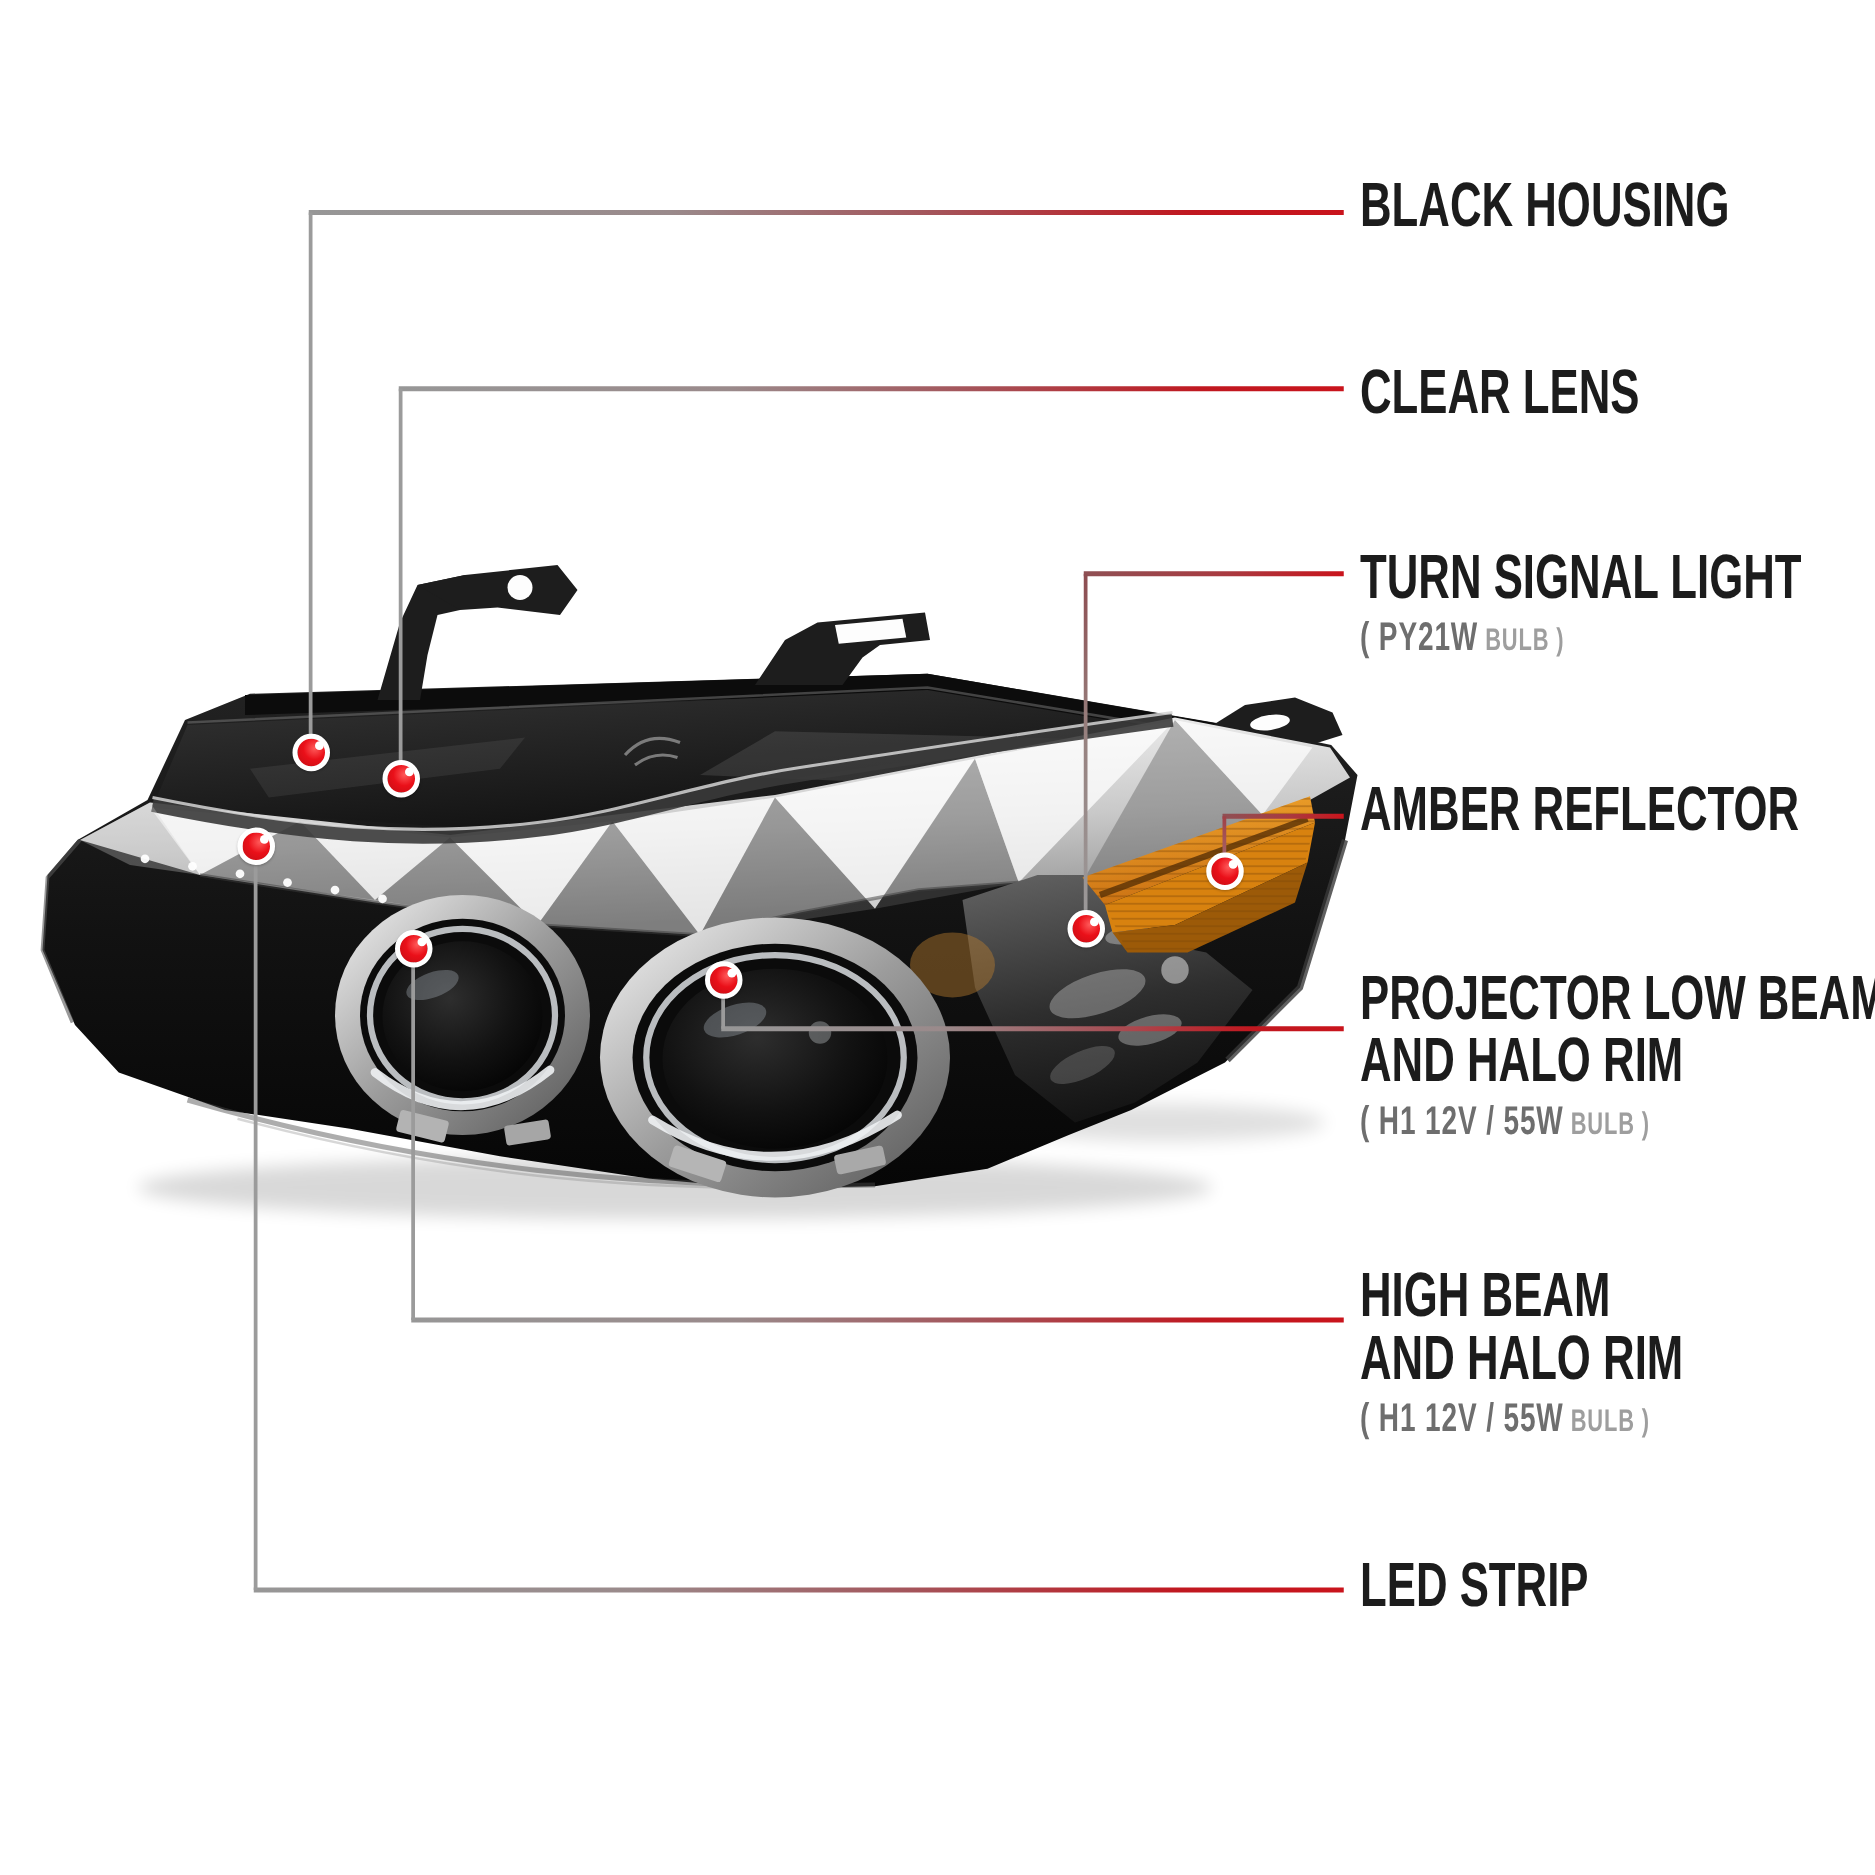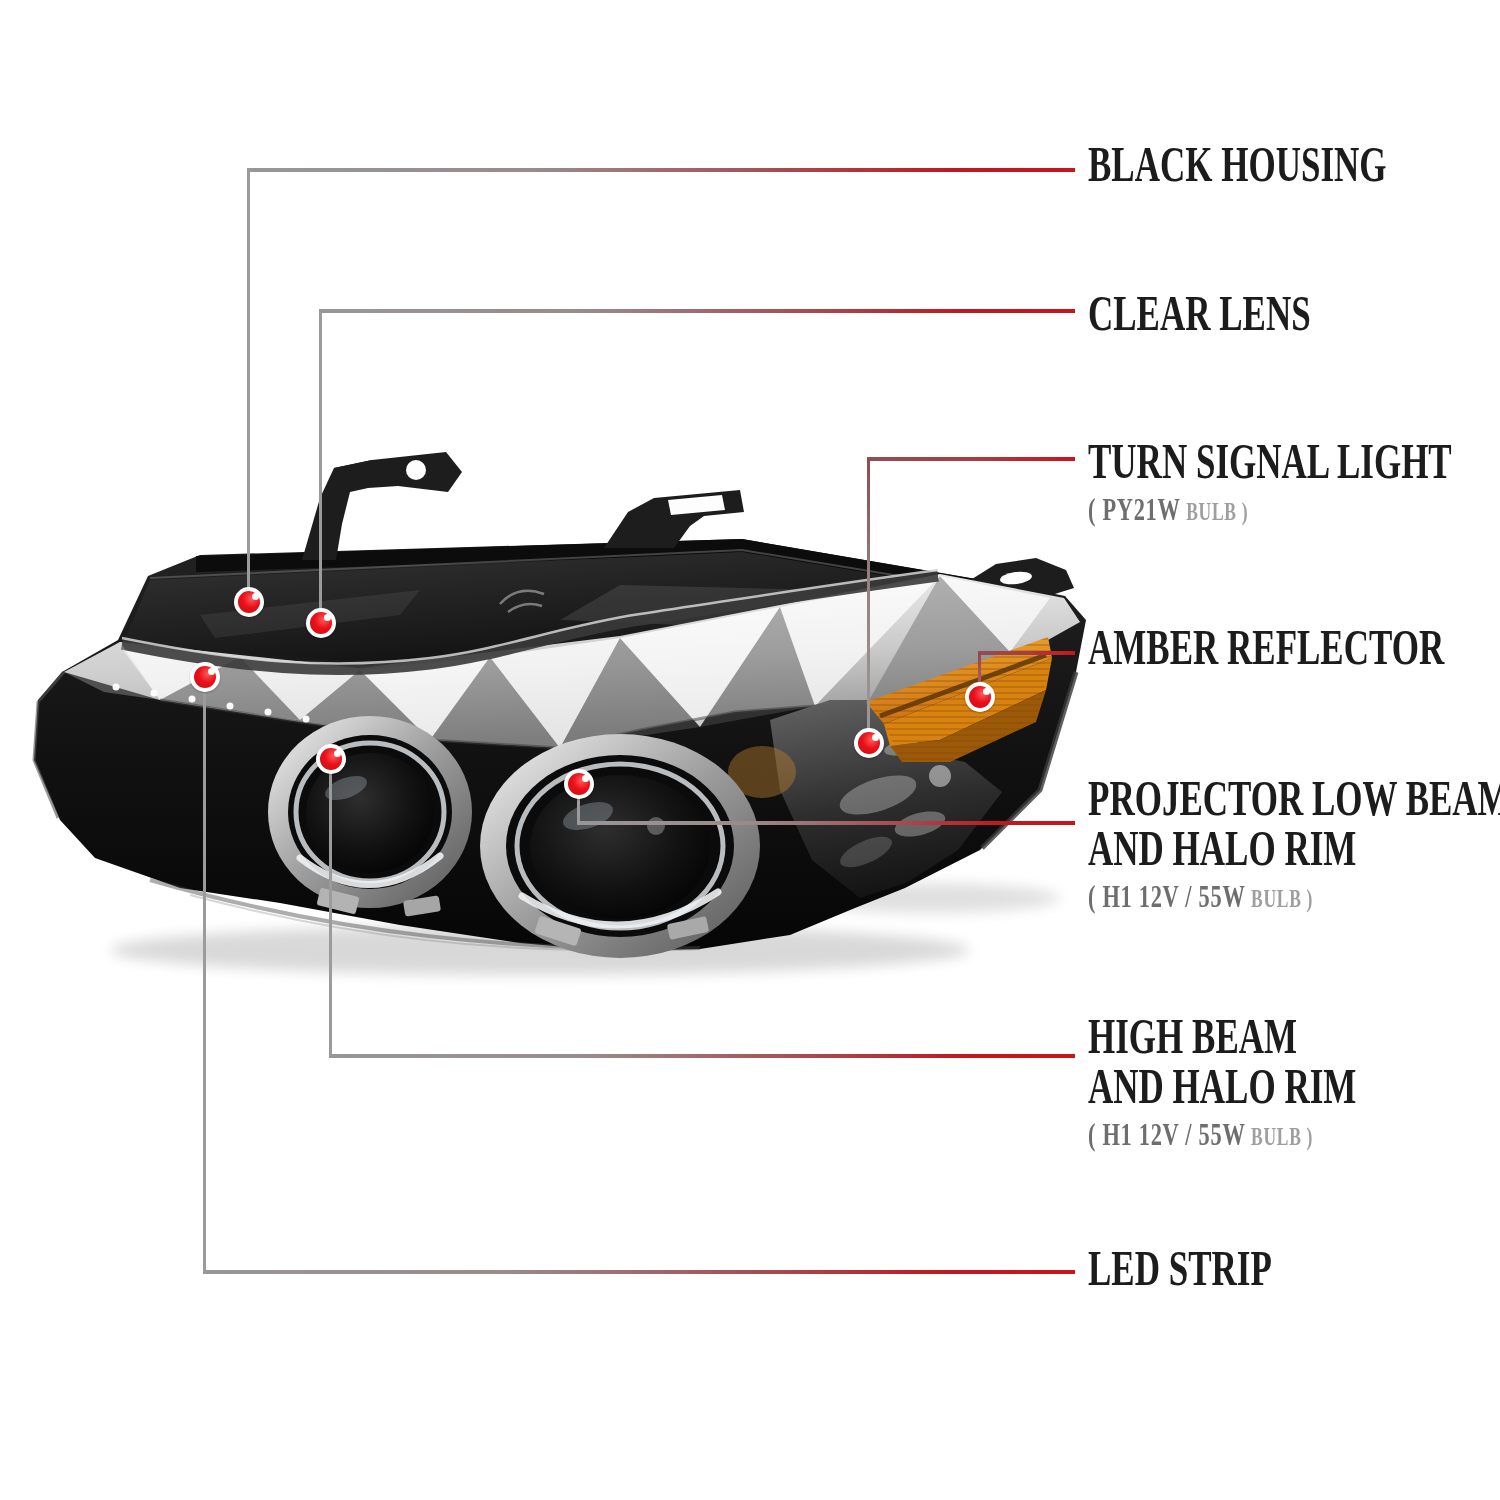--- a/index.html
+++ b/index.html
@@ -1,17 +1,17 @@
 <!DOCTYPE html>
 <html><head>
 <meta charset="utf-8">
 <style>
   html,body{margin:0;padding:0;background:#ffffff;}
   #canvas{position:relative;width:1500px;height:1500px;background:#ffffff;overflow:hidden;
-          font-family:Liberation Serif, serif;}
+          font-family:Liberation Sans, sans-serif;}
   #art{position:absolute;left:0;top:0;z-index:1;}
 
   
   .lv,.lh{position:absolute;z-index:3;}
   .lv{width:3px;background:#9b9b9b;}
   .lh{height:4px;background:linear-gradient(90deg,#979797 0%,#9a8a8b 35%,#a4555b 60%,#c01820 85%,#c9141c 100%);}
   .lh.short{background:linear-gradient(90deg,#8f5054 0%,#a93a40 55%,#c9141c 100%);}
   .lv.vts{background:linear-gradient(180deg,#8d4c50 0%,#97817f 45%,#9b9b9b 100%);}
   .lv.var{background:linear-gradient(180deg,#a04046 0%,#a86f72 100%);}
 

